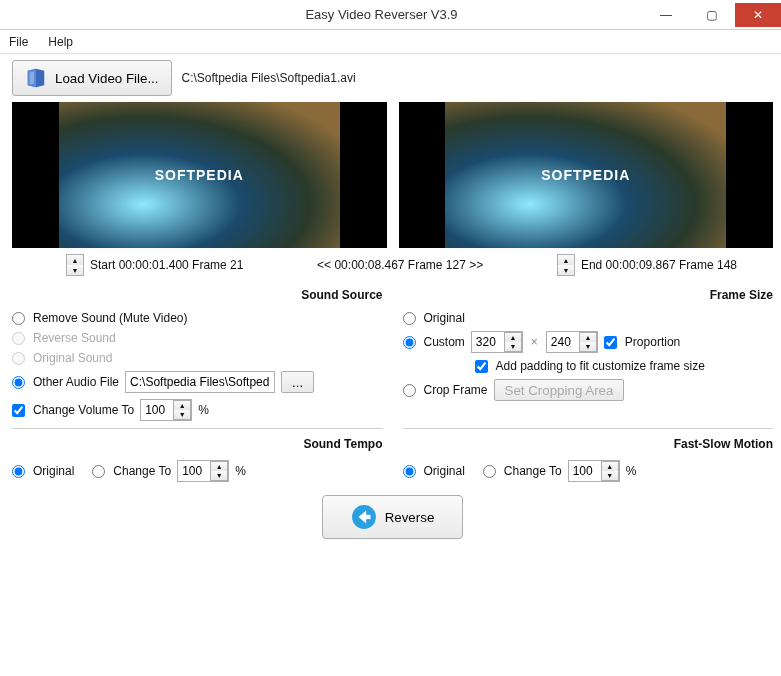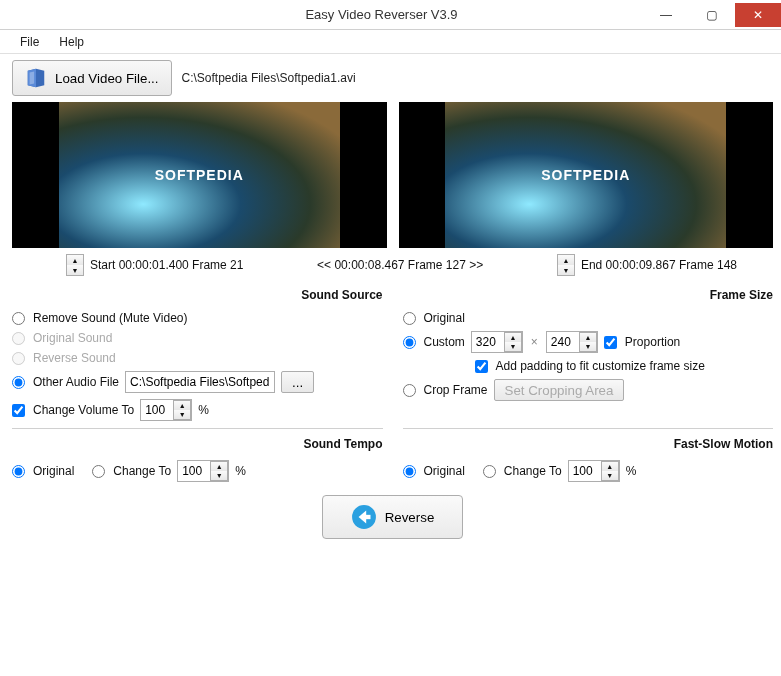--- a/index.html
+++ b/index.html
@@ -2,21 +2,21 @@
 <html><head>
 <meta charset="utf-8">
 <style>
 * { box-sizing: border-box; margin: 0; padding: 0; }
 body { font-family: "Segoe UI", Tahoma, sans-serif; font-size: 12px; background: #fff; height: 676px; width: 781px; overflow: hidden; }
 .titlebar { height: 30px; background: linear-gradient(#fff,#fff); border-bottom: 1px solid #d0d0d0; display: flex; align-items: center; }
 .title-center { flex: 1; text-align: center; font-size: 13px; color: #333; }
 .win-controls { display: flex; }
 .win-btn { width: 46px; height: 24px; display: flex; align-items: center; justify-content: center; font-size: 12px; color: #333; }
 .win-close { background: #c84031; color: #fff; width: 46px; height: 24px; }
-.menubar { height: 24px; display: flex; align-items: center; padding: 0 12px; gap: 4px; border-bottom: 1px solid #e0e0e0; }
+.menubar { height: 24px; display: flex; align-items: center; padding: 0 1px; gap: 4px; border-bottom: 1px solid #e0e0e0; }
 .menu-item { padding: 2px 8px; color: #222; }
 .content { padding: 6px 8px 12px 12px; }
 .top-row { display: flex; align-items: center; gap: 10px; margin-bottom: 6px; }
 .load-btn { display: flex; align-items: center; gap: 8px; border: 1px solid #adadad; background: linear-gradient(#f8f8f8,#e8e8e8); padding: 6px 12px; border-radius: 3px; }
 .load-btn svg { width: 22px; height: 22px; }
 .path { color: #222; }
 .videos { display: flex; gap: 12px; margin-bottom: 6px; }
 .video { flex: 1; height: 146px; background: #000; display: flex; align-items: center; justify-content: center; position: relative; }
 .vframe { width: 75%; height: 100%; background: radial-gradient(ellipse at 30% 70%, #8fe9ff 0%, #1a4a6c 35%, #2a3a2a 60%, #8a6a3a 85%); display: flex; align-items: center; justify-content: center; color: #fff; font-weight: bold; letter-spacing: 1px; font-size: 14px; font-family: Arial, sans-serif; }
 .timeline-row { display: flex; align-items: center; gap: 6px; margin-bottom: 8px; font-size: 12px; color: #111; }
@@ -111,25 +111,25 @@
 
   <div class="groups">
     <div class="col">
       <div class="group-title">Sound Source</div>
       <div class="row">
           <input type="radio" name="ss" style="">
           <span>Remove Sound (Mute Video)</span>
         </div>
       <div class="row disabled">
           <input type="radio" name="ss" disabled="" style="">
-          <span>Original Sound</span>
+          <span>Reverse Sound</span>
         </div>
       <div class="row disabled">
           <input type="radio" name="ss" disabled="" style="">
-          <span>Reverse Sound</span>
+          <span>Original Sound</span>
         </div>
       <div class="row">
         <input type="radio" name="ss" checked="" style="">
         <span>Other Audio File</span>
         <input class="textfield" style="width: 150px;" value="C:\Softpedia Files\Softpedia">
         <button class="btn-small">...</button>
       </div>
       <div class="row">
         <input type="checkbox" checked="" style="">
         <span>Change Volume To</span>

